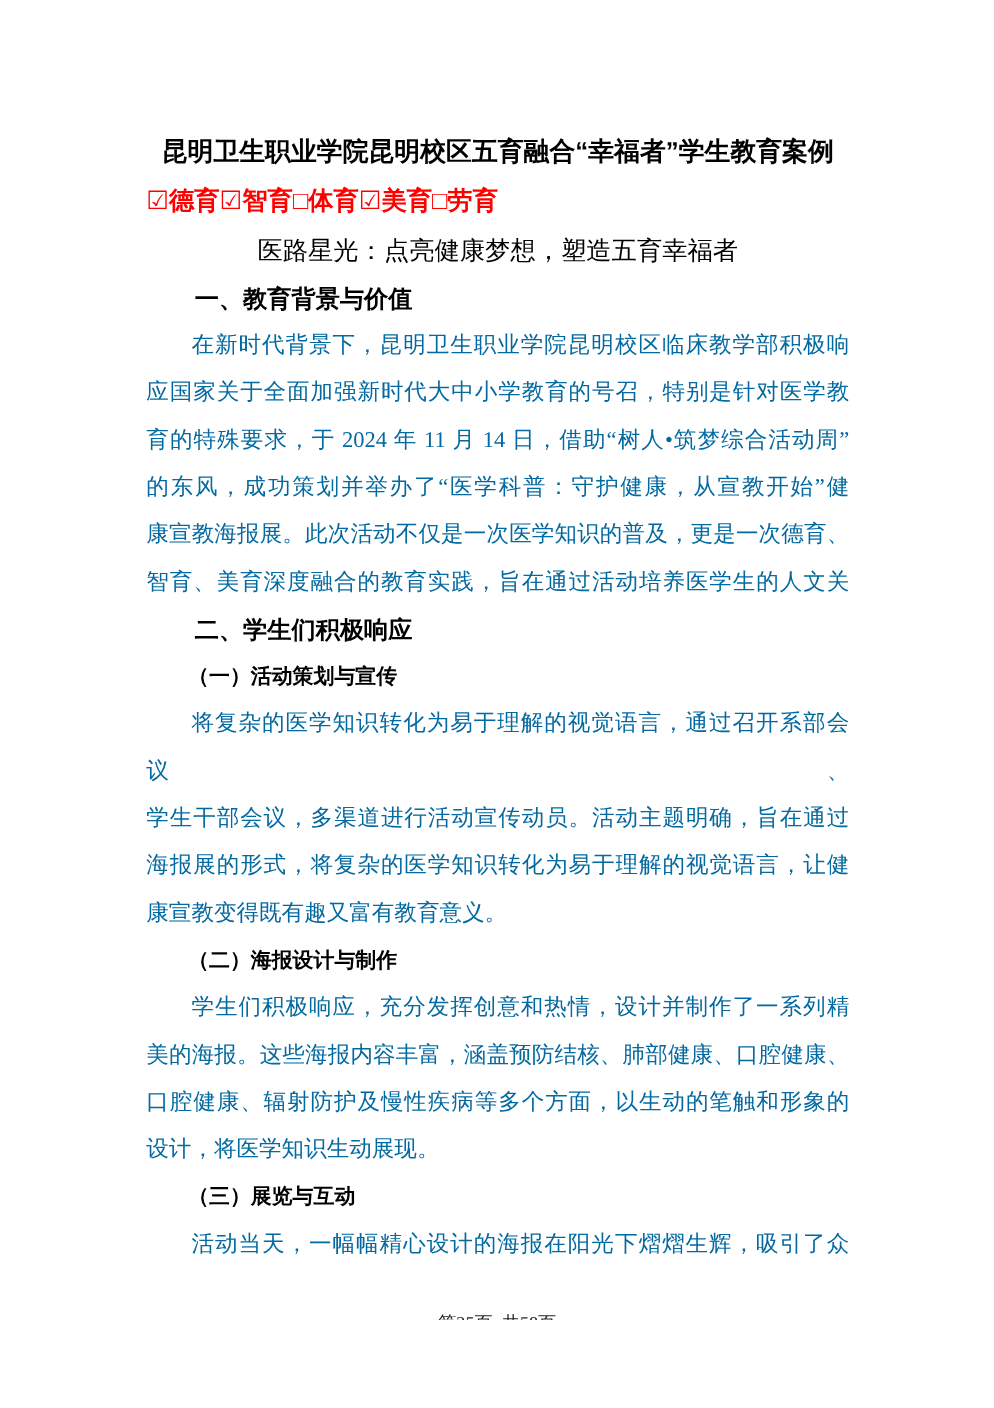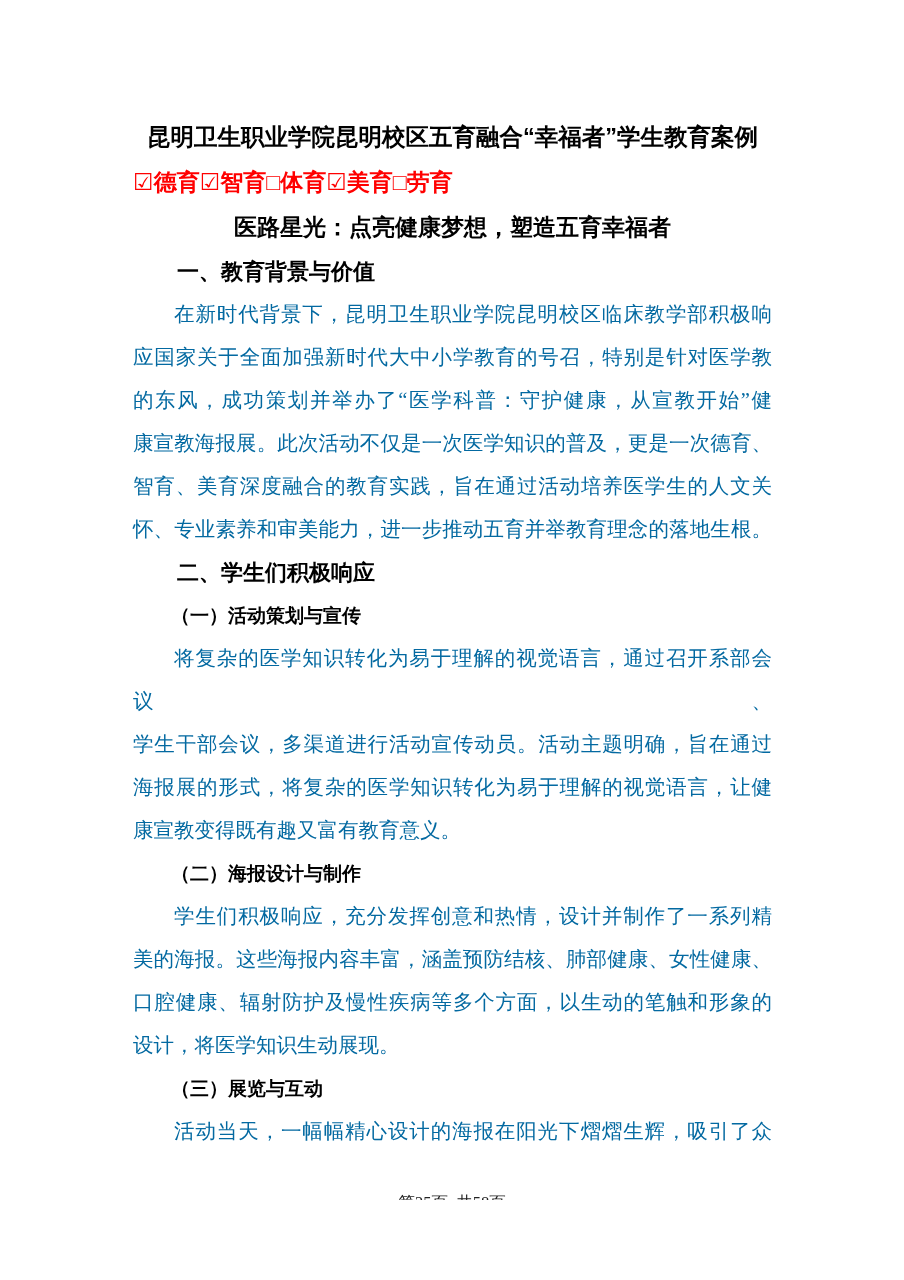--- a/index.html
+++ b/index.html
@@ -41,21 +41,21 @@
   }
   .check-item { display: inline; }
   .checkbox-glyph { display: inline; }
   .doc-subtitle {
     margin: 0;
     height: 45px;
     line-height: 45px;
     text-align: center;
     font-family: "Liberation Sans", "DejaVu Sans", sans-serif;
     font-size: 23px;
-    font-weight: bold;
+    font-weight: normal;
     color: #000000;
     white-space: nowrap;
   }
   .h1 {
     line-height: 43px;
     font-family: "Liberation Sans", "DejaVu Sans", sans-serif;
     font-size: 22px;
     font-weight: bold;
     color: #000000;
     text-indent: 2em;
@@ -100,37 +100,37 @@
 
   <div class="check-line" id="check-line"><span class="check-item"><span class="checkbox-glyph">☑</span><span>德育</span></span><span class="check-item"><span class="checkbox-glyph">☑</span><span>智育</span></span><span class="check-item"><span class="checkbox-glyph">□</span><span>体育</span></span><span class="check-item"><span class="checkbox-glyph">☑</span><span>美育</span></span><span class="check-item"><span class="checkbox-glyph">□</span><span>劳育</span></span></div>
 
   <h2 class="doc-subtitle">医路星光：点亮健康梦想，塑造五育幸福者</h2>
 
   <div id="blocks">
       <div class="h1">一、教育背景与价值</div>
       <div class="para">
         <div class="line first">在新时代背景下，昆明卫生职业学院昆明校区临床教学部积极响</div>
         <div class="line">应国家关于全面加强新时代大中小学教育的号召，特别是针对医学教</div>
+        <div class="line">育的特殊要求，于 2024 年 11 月 14 日，借助“树人•筑梦综合活动周”</div>
         <div class="line">的东风，成功策划并举办了“医学科普：守护健康，从宣教开始”健</div>
         <div class="line">康宣教海报展。此次活动不仅是一次医学知识的普及，更是一次德育、</div>
         <div class="line">智育、美育深度融合的教育实践，旨在通过活动培养医学生的人文关</div>
-        <div class="line">怀、专业素养和审美能力，进一步推动五育并举教育理念的落地生根。</div>
       </div>
       <div class="h1">二、学生们积极响应</div>
       <div class="h2">（一）活动策划与宣传</div>
       <div class="para">
         <div class="line first">将复杂的医学知识转化为易于理解的视觉语言，通过召开系部会议、</div>
         <div class="line">学生干部会议，多渠道进行活动宣传动员。活动主题明确，旨在通过</div>
         <div class="line">海报展的形式，将复杂的医学知识转化为易于理解的视觉语言，让健</div>
         <div class="line nojust">康宣教变得既有趣又富有教育意义。</div>
       </div>
       <div class="h2">（二）海报设计与制作</div>
       <div class="para">
         <div class="line first">学生们积极响应，充分发挥创意和热情，设计并制作了一系列精</div>
-        <div class="line">美的海报。这些海报内容丰富，涵盖预防结核、肺部健康、女性健康、</div>
+        <div class="line">美的海报。这些海报内容丰富，涵盖预防结核、肺部健康、口腔健康、</div>
         <div class="line">口腔健康、辐射防护及慢性疾病等多个方面，以生动的笔触和形象的</div>
         <div class="line nojust">设计，将医学知识生动展现。</div>
       </div>
       <div class="h2">（三）展览与互动</div>
       <div class="para">
         <div class="line first">活动当天，一幅幅精心设计的海报在阳光下熠熠生辉，吸引了众</div>
       </div>
     </div>
 
   <div class="footer">第25页, 共58页</div>

